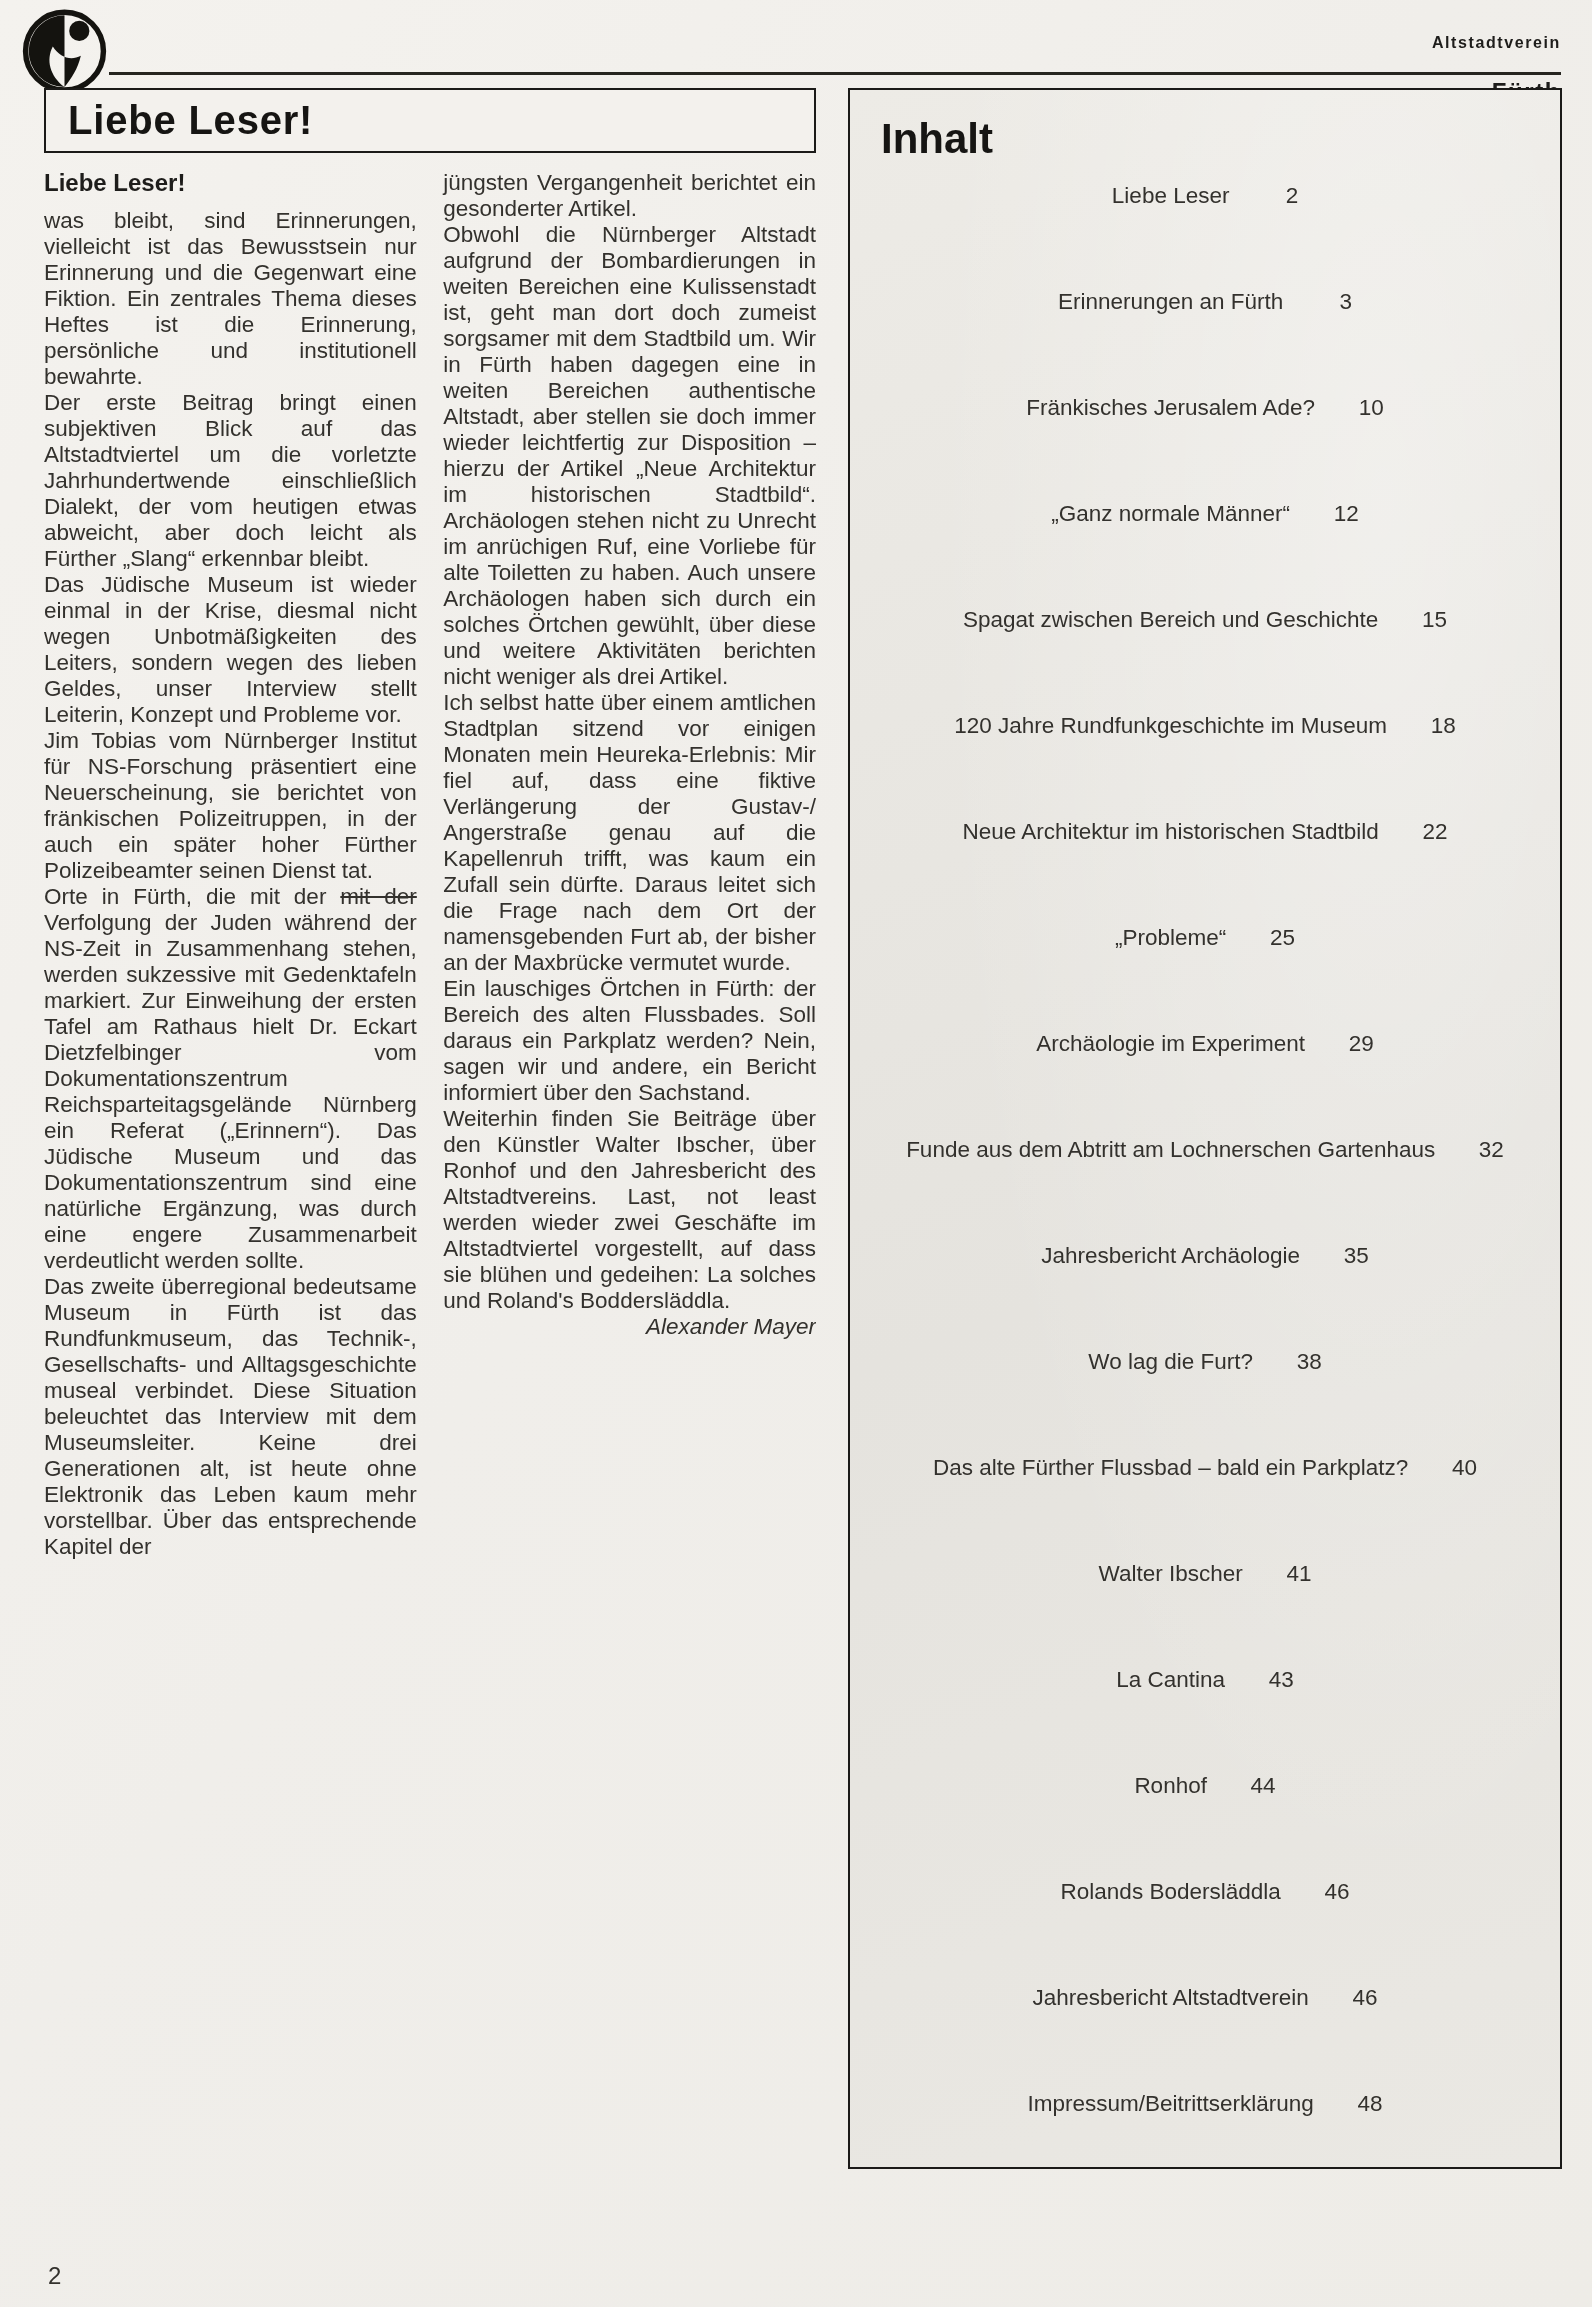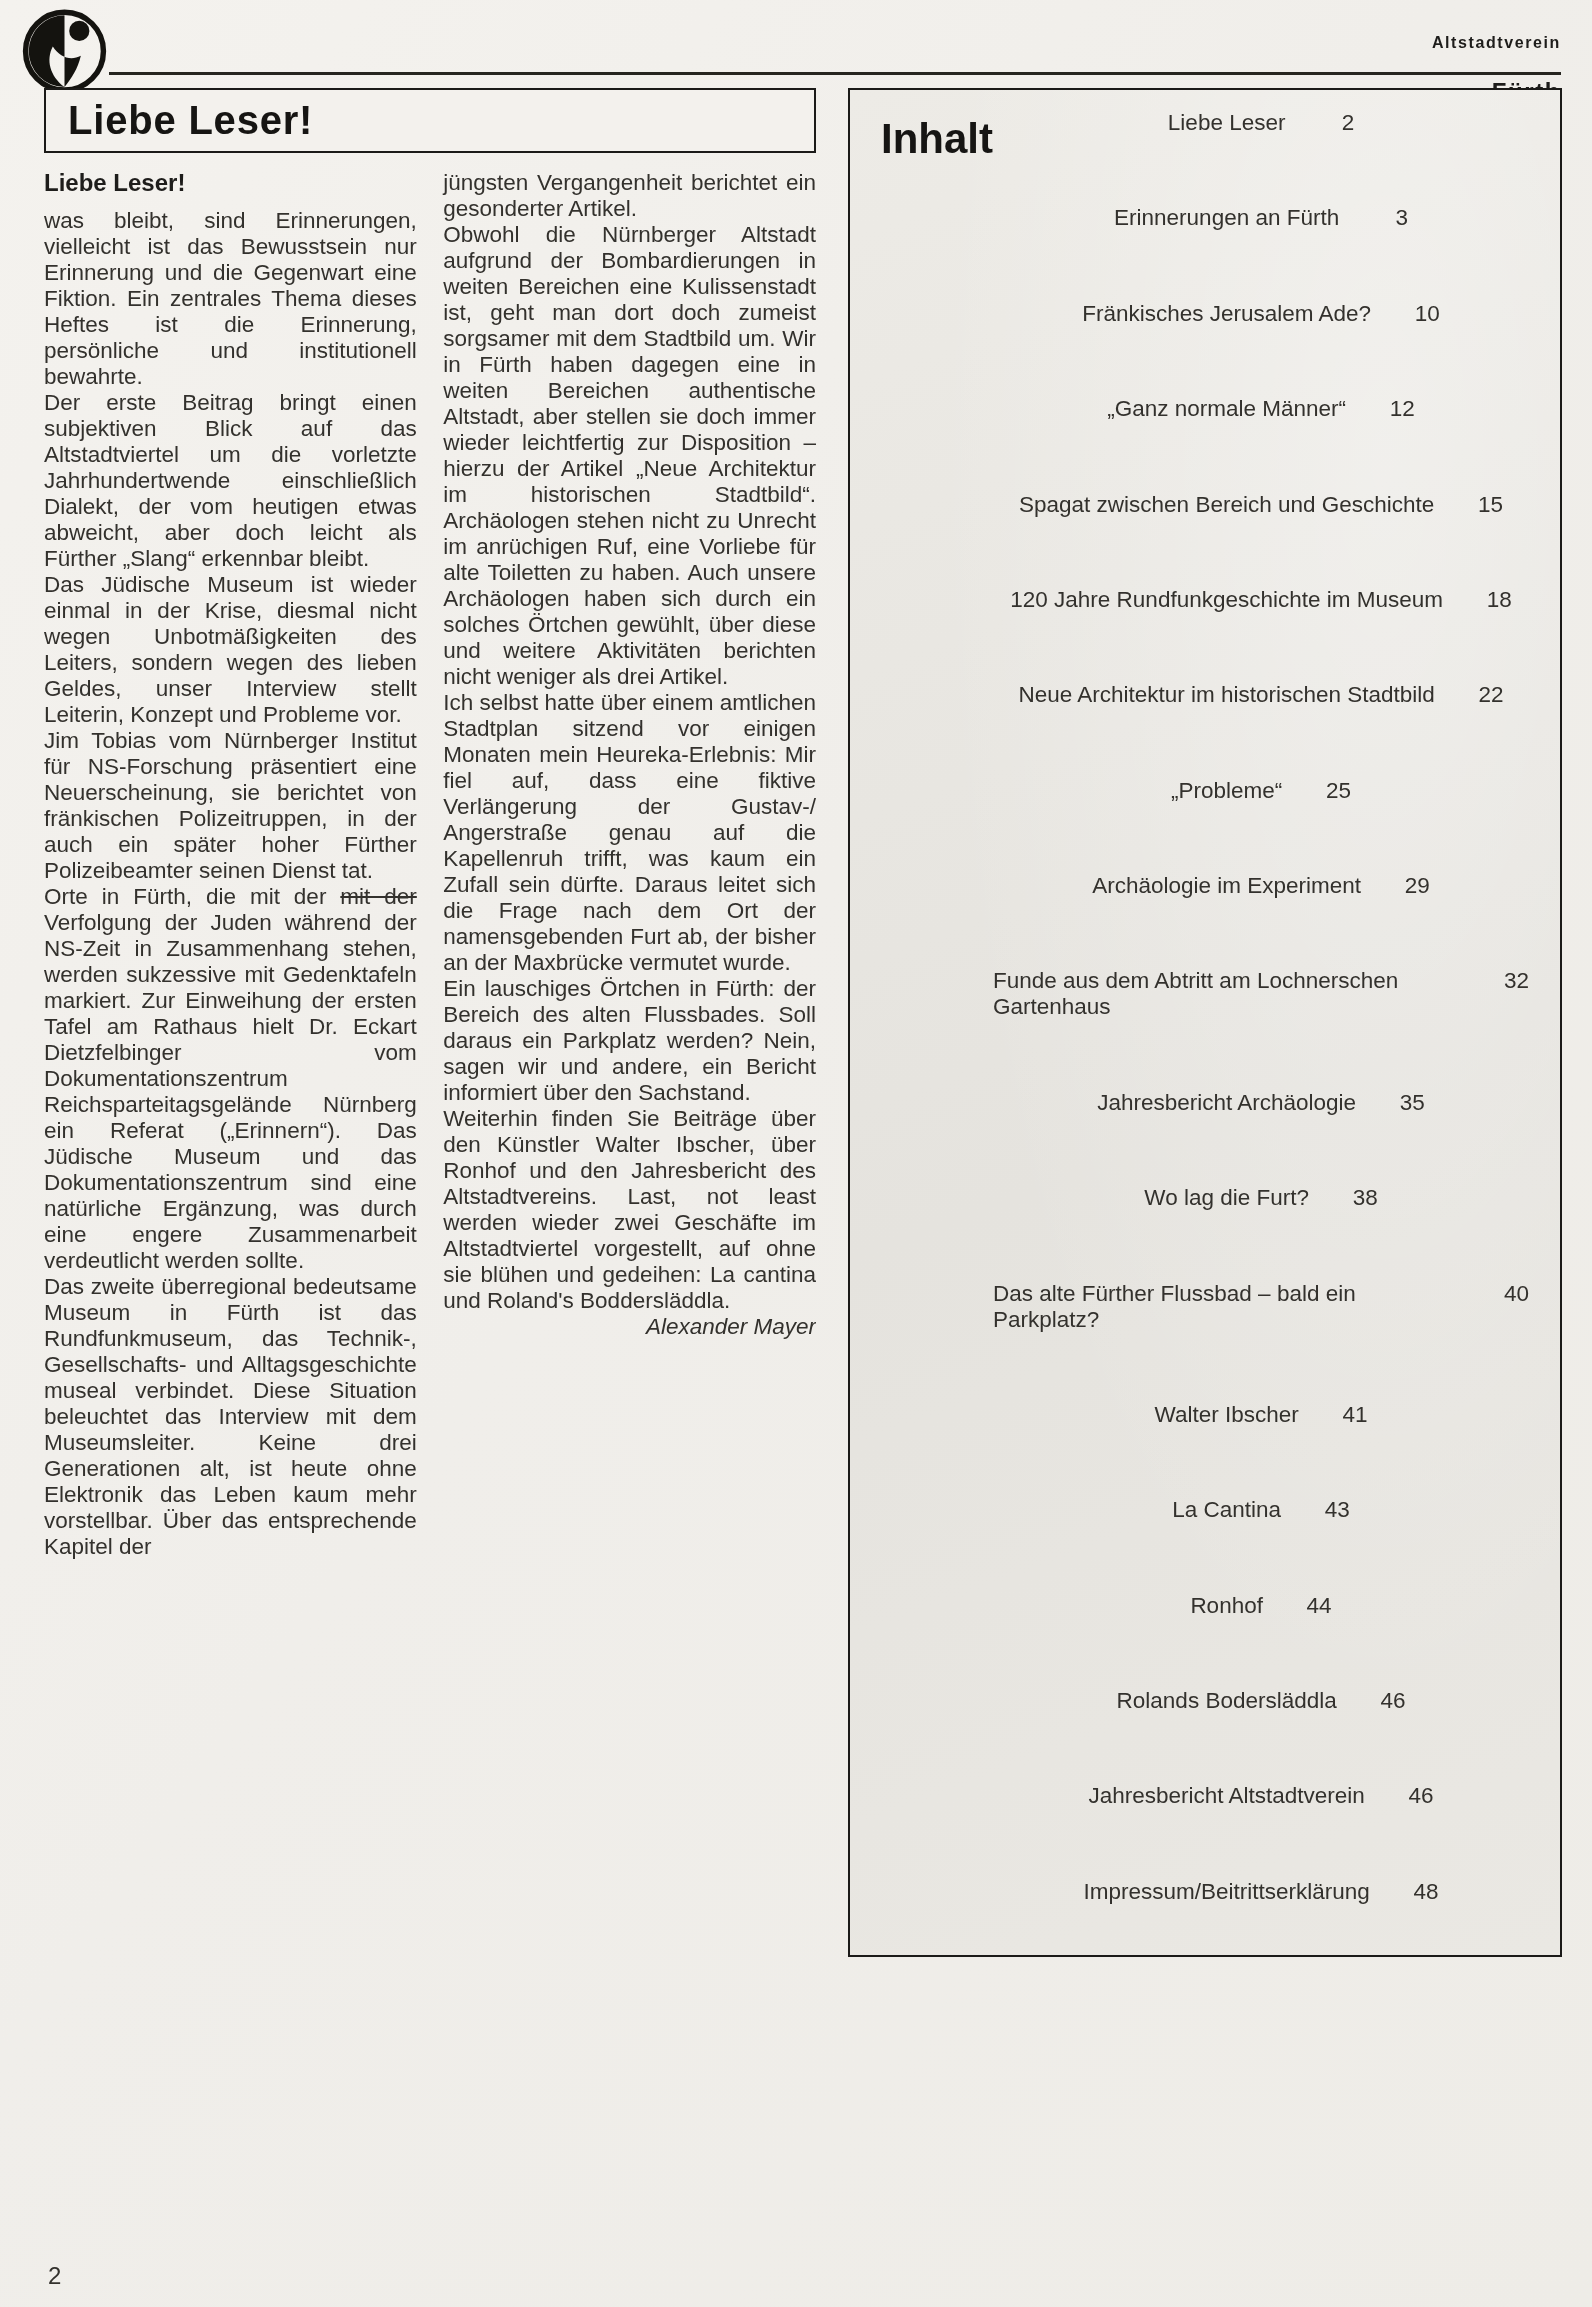--- a/index.html
+++ b/index.html
@@ -51,27 +51,27 @@
     flex: 1; font-size: 22.5px; line-height: 26px; text-align: justify;
     hyphens: auto; -webkit-hyphens: auto; color: #33312d;
   }
   .col h2 { font-size: 24px; margin: 0 0 12.4px 0; color: #1e1d1b; }
   .col p { margin: 0; }
   .strike { text-decoration: line-through; }
   .signature { text-align: right; font-style: italic; margin-top: 3.1px; }
 
   
   .toc-box {
-    position: absolute; left: 848px; top: 88px; width: 714px; height: 1869px;
+    position: absolute; left: 848px; top: 88px; width: 714px; height: 2081px;
     border: 2.3px solid #1b1a18;
     background:
       radial-gradient(ellipse at 75% 20%, rgba(255,255,255,0.35), rgba(0,0,0,0) 60%),
       linear-gradient(160deg, #edebe6 0%, #e5e3de 55%, #eae8e3 100%);
     padding: 20px 31px 50px 31px;
-    display: flex; 
+    display: flex; flex-direction: column;
   }
   .toc-box h1 { margin: 4.7px 0 20px 0; font-size: 42px; color: #161513; }
   .toc-list { flex: 1; display: flex; flex-direction: column; justify-content: space-between; }
   .toc-row {
     display: flex; justify-content: center; align-items: baseline;
     font-size: 22.5px; color: #33312d;
   }
   .toc-label { padding-right: 18.7px; }
   .toc-page { min-width: 50px; text-align: right; }
 
@@ -107,21 +107,21 @@
       <p>Das Jüdische Museum ist wieder einmal in der Krise, diesmal nicht wegen Unbotmäßigkeiten des Leiters, sondern wegen des lieben Geldes, unser Interview stellt Leiterin, Konzept und Probleme vor.</p>
       <p>Jim Tobias vom Nürnberger Institut für NS-Forschung präsentiert eine Neuerscheinung, sie berichtet von fränkischen Polizeitruppen, in der auch ein später hoher Fürther Polizeibeamter seinen Dienst tat.</p>
       <p><span>Orte in Fürth, die mit der </span><span class="strike">mit der</span><span> Verfolgung der Juden während der NS-Zeit in Zusammenhang stehen, werden sukzessive mit Gedenktafeln markiert. Zur Einweihung der ersten Tafel am Rathaus hielt Dr. Eckart Dietzfelbinger vom Dokumentationszentrum Reichsparteitagsgelände Nürnberg ein Referat („Erinnern“). Das Jüdische Museum und das Dokumentationszentrum sind eine natürliche Ergänzung, was durch eine engere Zusammenarbeit verdeutlicht werden sollte.</span></p>
       <p>Das zweite überregional bedeutsame Museum in Fürth ist das Rundfunkmuseum, das Technik-, Gesellschafts- und Alltagsgeschichte museal verbindet. Diese Situation beleuchtet das Interview mit dem Museumsleiter. Keine drei Generationen alt, ist heute ohne Elektronik das Leben kaum mehr vorstellbar. Über das entsprechende Kapitel der</p>
     </div>
     <div class="col">
       <p>jüngsten Vergangenheit berichtet ein gesonderter Artikel.</p>
       <p>Obwohl die Nürnberger Altstadt aufgrund der Bombardierungen in weiten Bereichen eine Kulissenstadt ist, geht man dort doch zumeist sorgsamer mit dem Stadtbild um. Wir in Fürth haben dagegen eine in weiten Bereichen authentische Altstadt, aber stellen sie doch immer wieder leichtfertig zur Disposition – hierzu der Artikel „Neue Architektur im historischen Stadtbild“. Archäologen stehen nicht zu Unrecht im anrüchigen Ruf, eine Vorliebe für alte Toiletten zu haben. Auch unsere Archäologen haben sich durch ein solches Örtchen gewühlt, über diese und weitere Aktivitäten berichten nicht weniger als drei Artikel.</p>
       <p>Ich selbst hatte über einem amtlichen Stadtplan sitzend vor einigen Monaten mein Heureka-Erlebnis: Mir fiel auf, dass eine fiktive Verlängerung der Gustav-/ Angerstraße genau auf die Kapellenruh trifft, was kaum ein Zufall sein dürfte. Daraus leitet sich die Frage nach dem Ort der namensgebenden Furt ab, der bisher an der Maxbrücke vermutet wurde.</p>
       <p>Ein lauschiges Örtchen in Fürth: der Bereich des alten Flussbades. Soll daraus ein Parkplatz werden? Nein, sagen wir und andere, ein Bericht informiert über den Sachstand.</p>
-      <p>Weiterhin finden Sie Beiträge über den Künstler Walter Ibscher, über Ronhof und den Jahresbericht des Altstadtvereins. Last, not least werden wieder zwei Geschäfte im Altstadtviertel vorgestellt, auf ohne sie blühen und gedeihen: La cantina und Roland's Boddersläddla.</p>
+      <p>Weiterhin finden Sie Beiträge über den Künstler Walter Ibscher, über Ronhof und den Jahresbericht des Altstadtvereins. Last, not least werden wieder zwei Geschäfte im Altstadtviertel vorgestellt, auf dass sie blühen und gedeihen: La solches und Roland's Boddersläddla.</p>
       <p class="signature">Alexander Mayer</p>
     </div>
   </div>
 
   <aside class="toc-box">
     <h1>Inhalt</h1>
     <div class="toc-list">
       <div class="toc-row">
           <span class="toc-label">Liebe Leser</span>
           <span class="toc-page">2</span>

